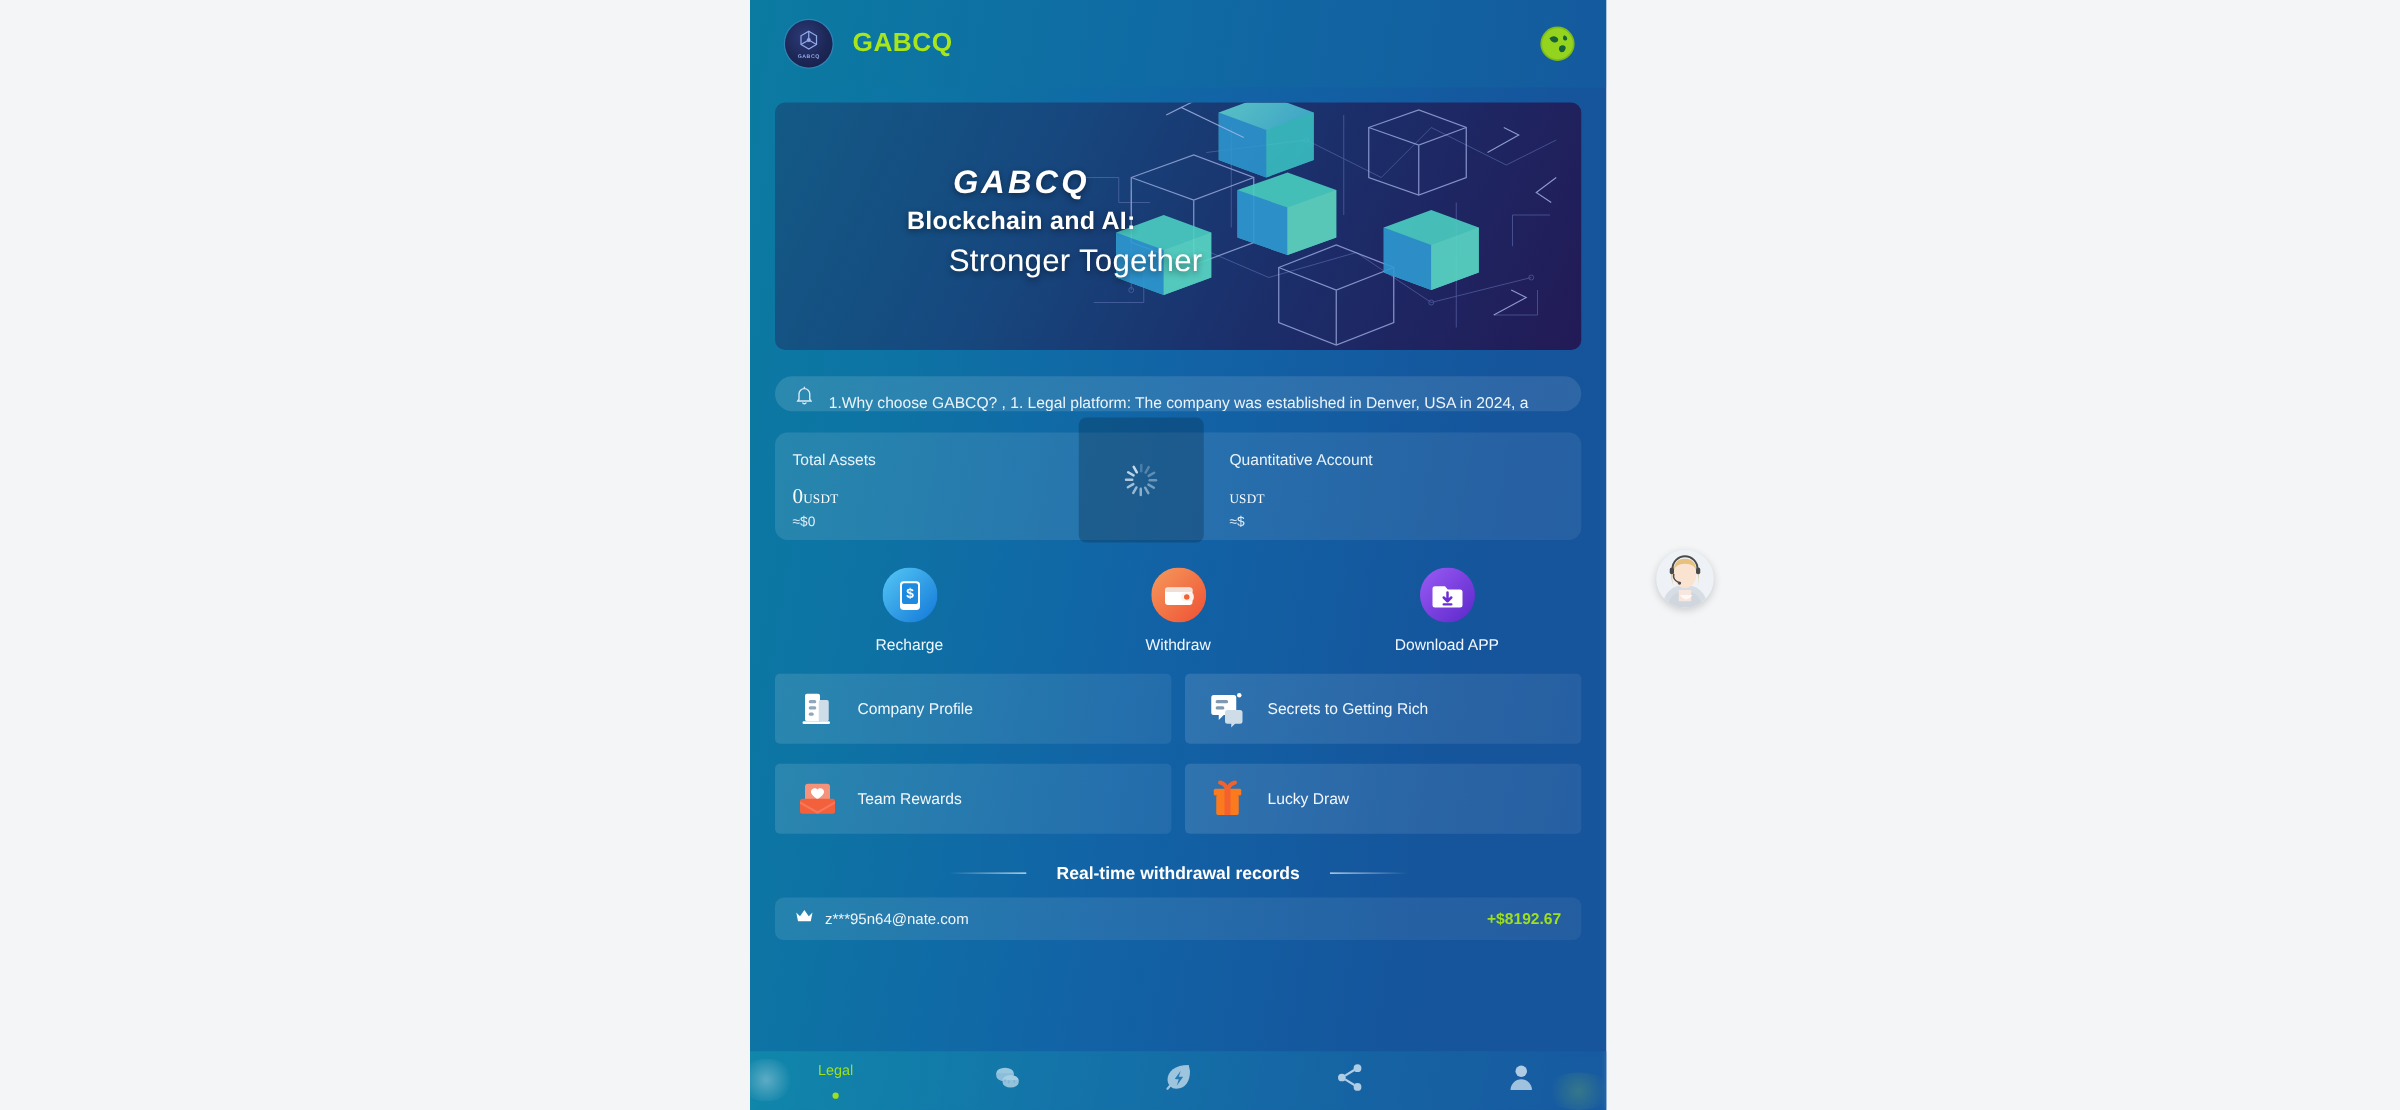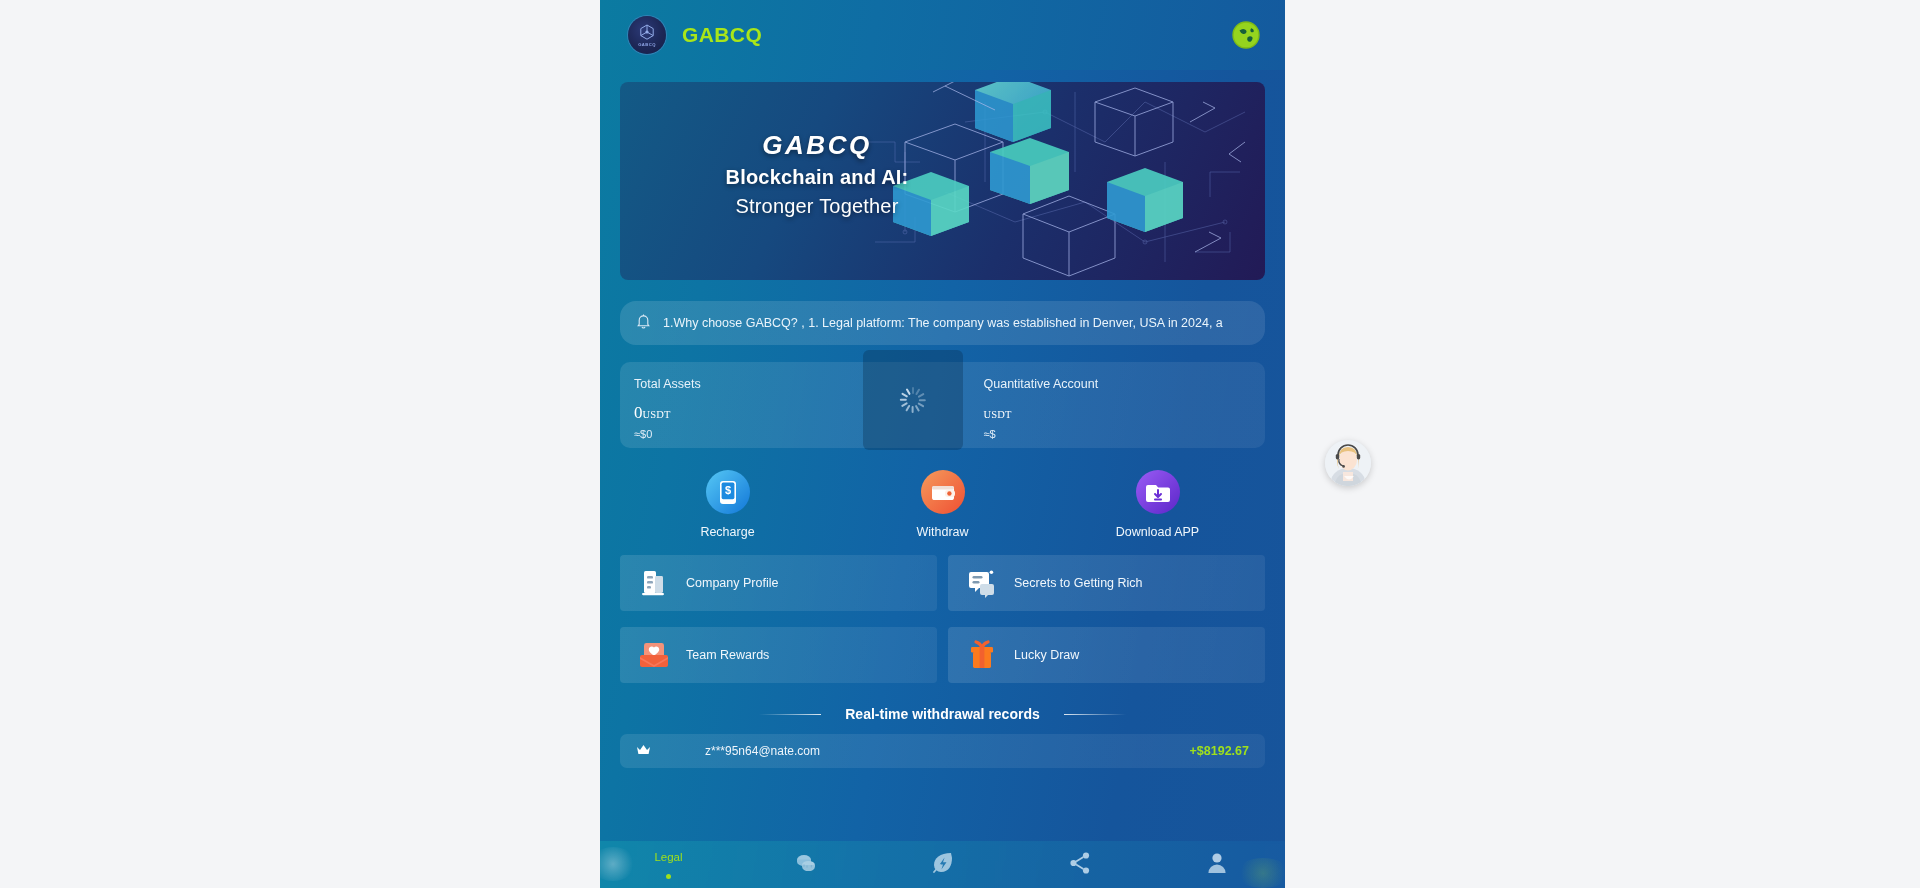--- a/index.html
+++ b/index.html
@@ -66,30 +66,30 @@
     text-shadow:0 2px 5px rgba(0,0,0,.45);
   }
   #banner .bnr-1 {
     font-size:26px; font-weight:bold; font-style:italic;
     letter-spacing:2.5px;
   }
   #banner .bnr-2 {
     font-size:20px; font-weight:bold; margin-top:5px;
     letter-spacing:.2px;
   }
-  #banner .bnr-3 { font-size:20px; margin-top:6px; letter-spacing:.2px; }
+  #banner .bnr-3 { font-size:25px; margin-top:6px; letter-spacing:.2px;text-align:right; }
   #banner svg.bnr-art { position:absolute; right:0; top:0; }
 
   
   #notice {
     margin:21px 20px 0;
-    height:44px;
+    height:28px;
     border-radius:16px;
     background:linear-gradient(100deg,rgba(255,255,255,.13),rgba(255,255,255,.10));
-    display:flex; align-items:center;
+    display:flex; align-items:flex-end;
     padding:0 16px;
     overflow:hidden;
     cursor:pointer;
   }
   #notice .bell { flex:none; margin-right:12px; }
   #notice .ntxt {
     font-size:12.5px; color:#eaf4fb; white-space:nowrap;
     overflow:hidden; text-overflow:clip;
   }
 
@@ -156,21 +156,20 @@
     background:linear-gradient(90deg,rgba(255,255,255,0),rgba(255,255,255,.85));
   }
   #rec-head .ln.r { background:linear-gradient(90deg,rgba(255,255,255,.85),rgba(255,255,255,0)); }
   #rec-head .t { font-size:14px; font-weight:bold; color:#ffffff; }
   #rec-list { margin:12px 20px 0; }
   .rec-item {
     height:34px; border-radius:7px;
     background:linear-gradient(100deg,rgba(255,255,255,.10),rgba(255,255,255,.06));
     display:flex; align-items:center;
     padding:0 16px;
-    gap:45px;
   }
   .rec-item .crown { flex:none; margin-right:9px; }
   .rec-mail { font-size:12px; color:#eef5fb; }
   .rec-amt { margin-left:auto; font-size:12.5px; font-weight:bold; color:#9fe01c; }
 
   
   #nav {
     position:absolute; left:0; bottom:0;
     width:685px; height:47px;
     background:linear-gradient(100deg,rgba(20,150,175,.55),rgba(24,95,165,.55));

